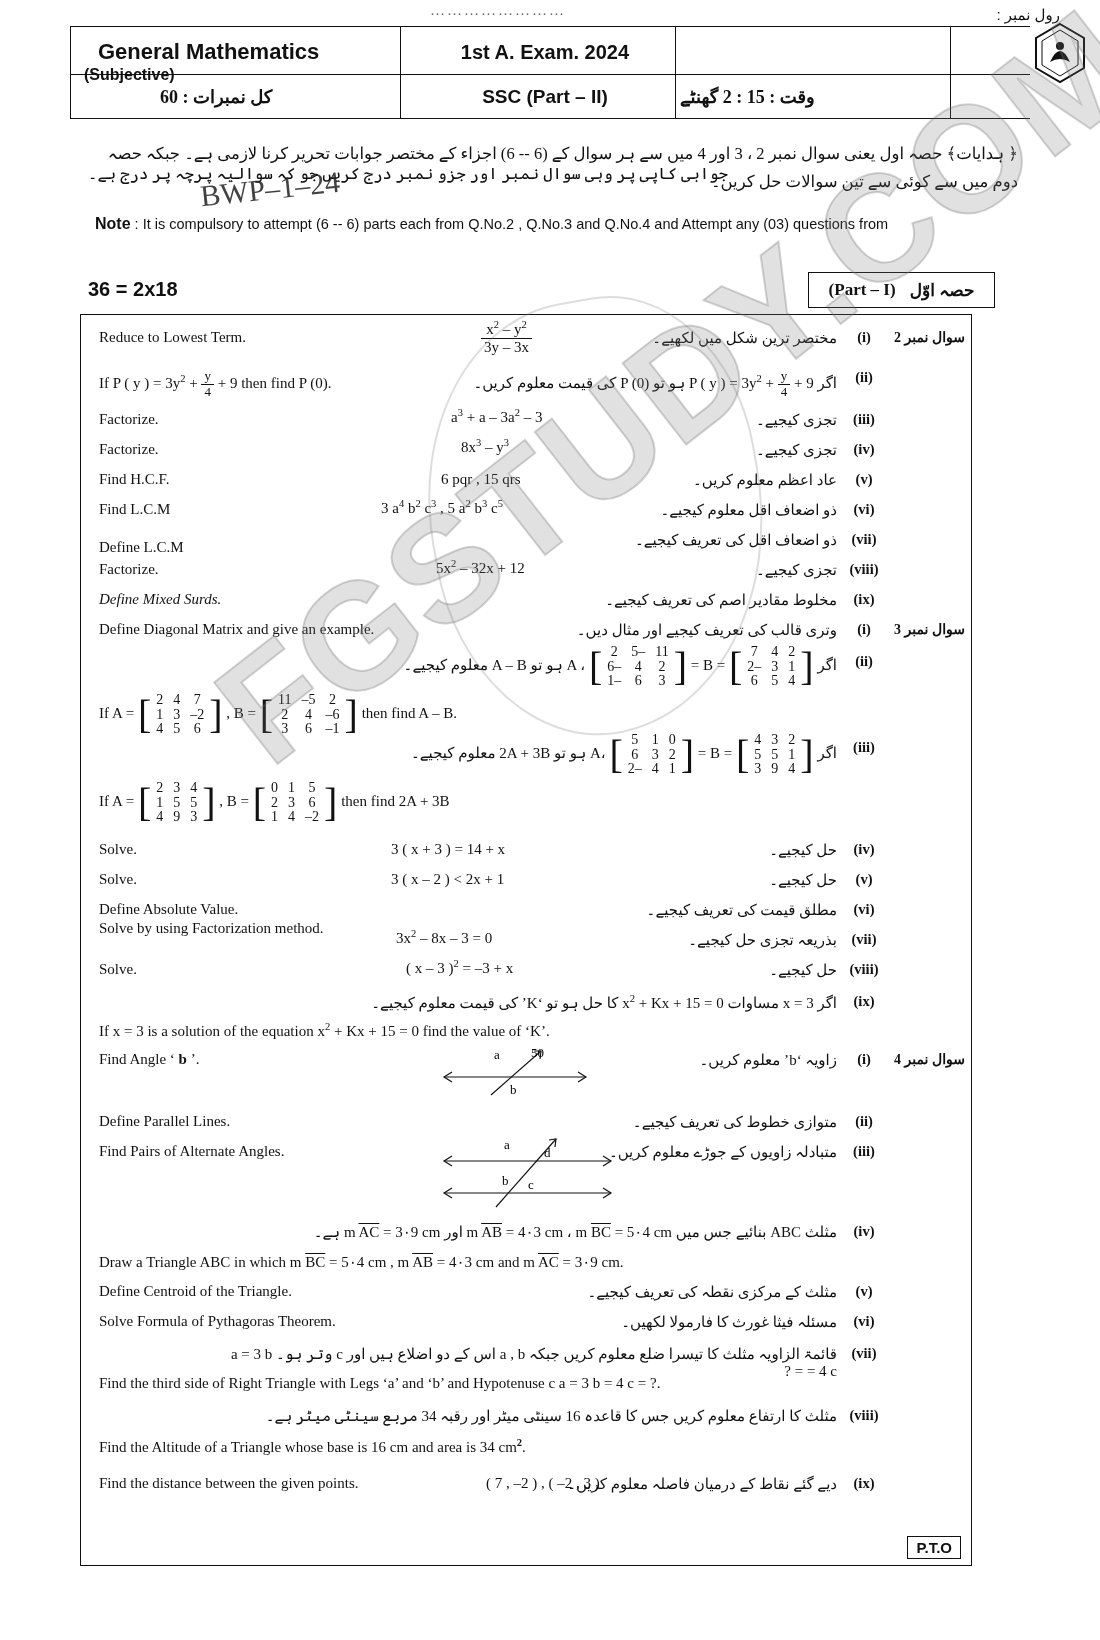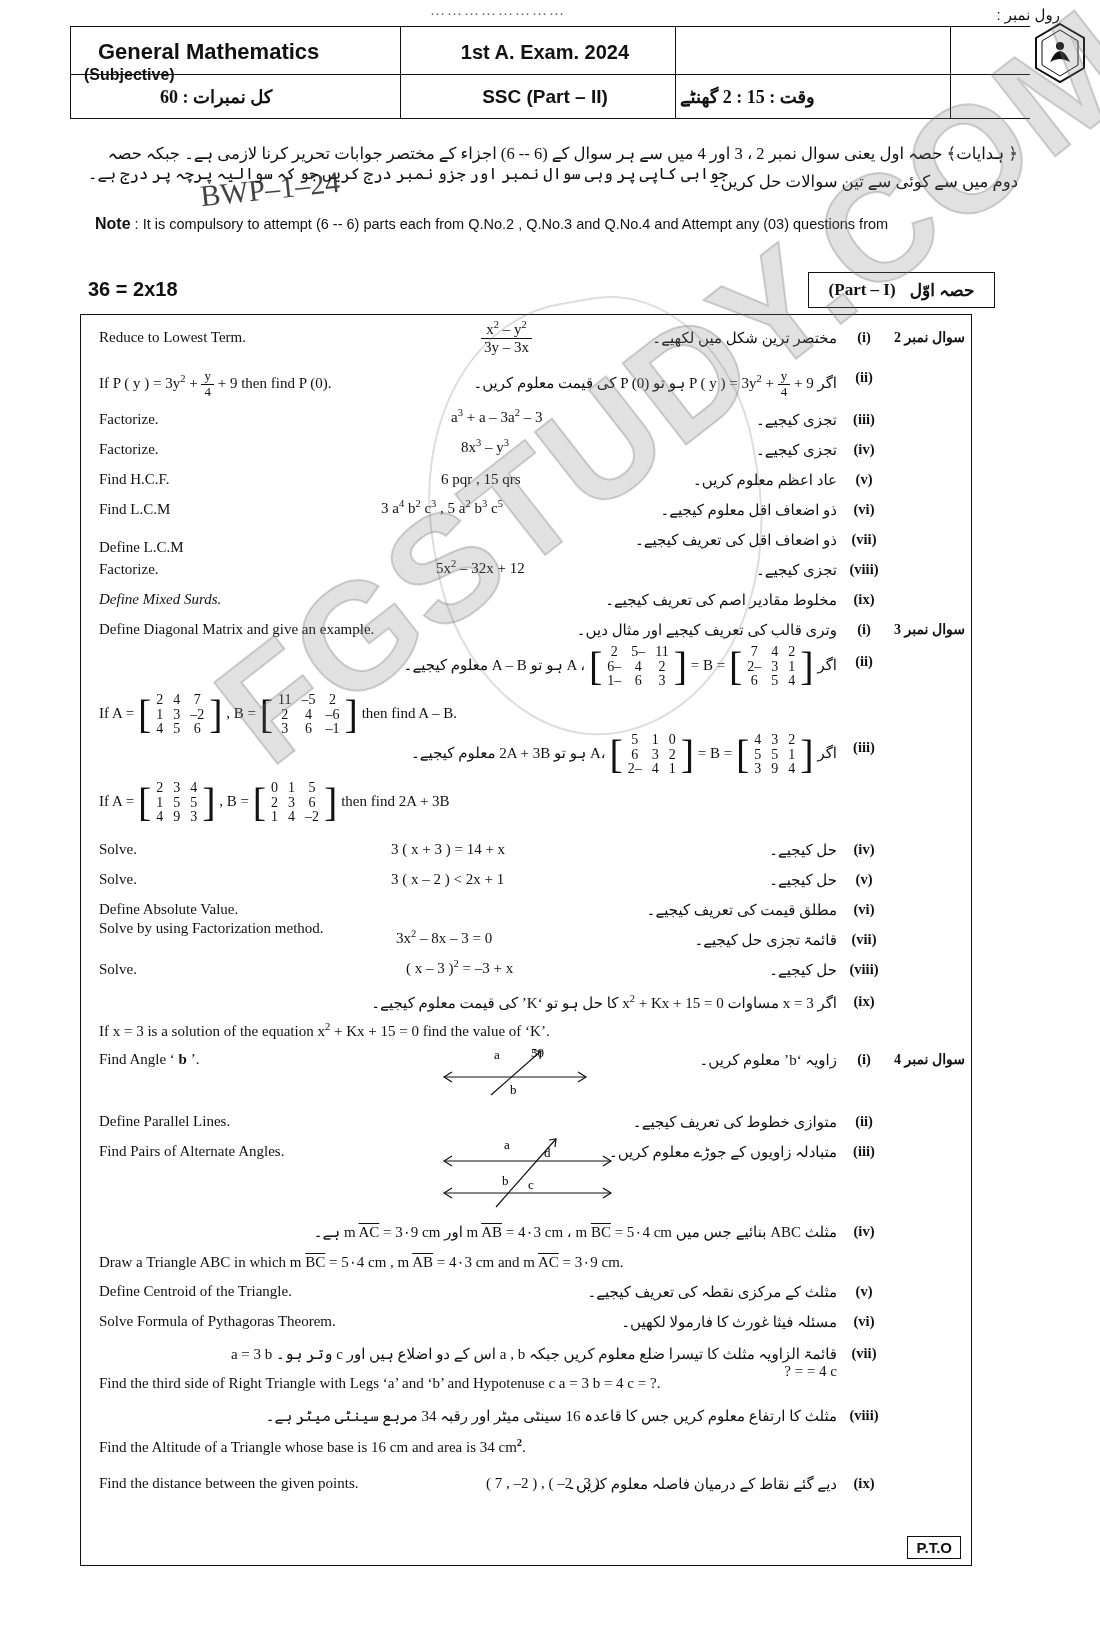--- a/index.html
+++ b/index.html
@@ -488,21 +488,21 @@
     <div class="rnum" style="top:556px;">(v)</div>
     <div class="urtxt" style="top:556px;">حل کیجیے۔</div>
     <div class="entxt" style="top:556px;">Solve.</div>
     <div class="mid" style="top:556px;left:310px;">3 ( x – 2 ) &lt; 2x + 1</div>
 
     <div class="rnum" style="top:586px;">(vi)</div>
     <div class="urtxt" style="top:586px;">مطلق قیمت کی تعریف کیجیے۔</div>
     <div class="entxt" style="top:586px;">Define Absolute Value.</div>
 
     <div class="rnum" style="top:616px;">(vii)</div>
-    <div class="urtxt" style="top:616px;">قائمۃ تجزی حل کیجیے۔</div>
+    <div class="urtxt" style="top:616px;">بذریعہ تجزی حل کیجیے۔</div>
     <div class="entxt" style="top:605px;">Solve by using Factorization method.</div>
     <div class="mid" style="top:613px;left:315px;">3x<sup>2</sup> – 8x – 3 = 0</div>
 
     <div class="rnum" style="top:646px;">(viii)</div>
     <div class="urtxt" style="top:646px;">حل کیجیے۔</div>
     <div class="entxt" style="top:646px;">Solve.</div>
     <div class="mid" style="top:643px;left:325px;">( x – 3 )<sup>2</sup> = –3 + x</div>
 
     <div class="rnum" style="top:678px;">(ix)</div>
     <div class="urtxt" style="top:678px;width:600px;">

